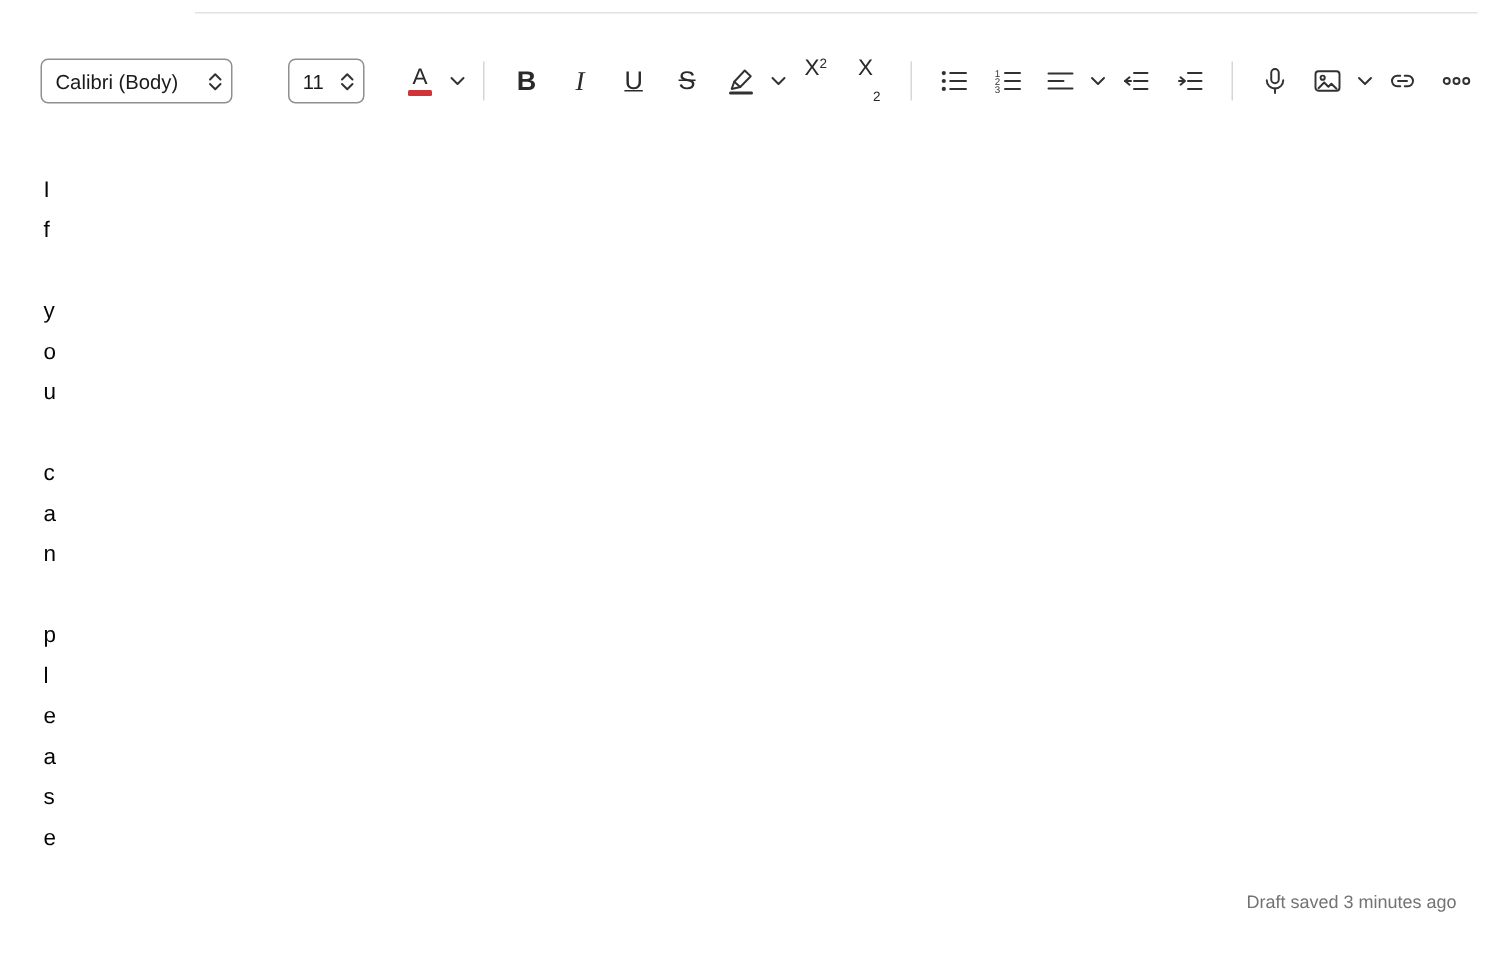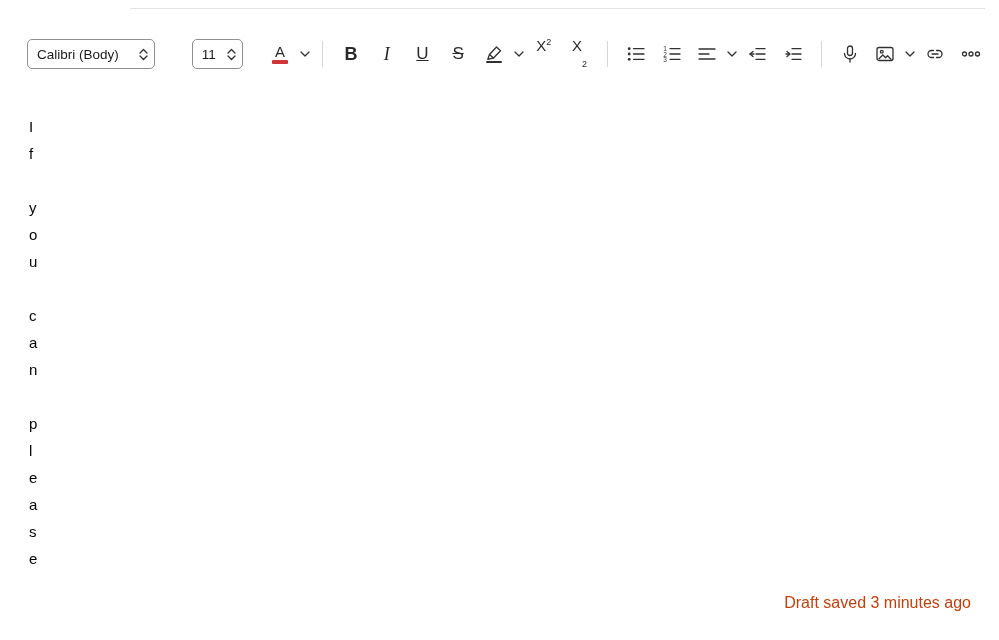--- a/index.html
+++ b/index.html
@@ -41,21 +41,21 @@
   .icon svg *{stroke:#323130;fill:none;stroke-width:1.3;stroke-linecap:round;stroke-linejoin:round;}
   .icon svg .fill{fill:#323130;stroke:none;}
   .icon svg text{fill:#323130;stroke:none;font-family:"Liberation Sans",sans-serif;}
 
   
   .body-text{position:absolute;left:29px;top:113px;width:16px;
              font-size:15px;line-height:27px;color:#050505;cursor:text;}
   .body-text div{min-height:27px;white-space:pre;}
 
   
-  .status{position:absolute;top:594px;right:28px;font-size:16px;color:#c2410c;}
+  .status{position:absolute;top:594px;right:28px;font-size:12px;color:#737373;}
 </style>
 </head>
 <body>
 
 <div class="top-divider"></div>
 
 <div class="toolbar">
 
   <div class="select font-select">
     <span class="select-value">Calibri (Body)</span>

